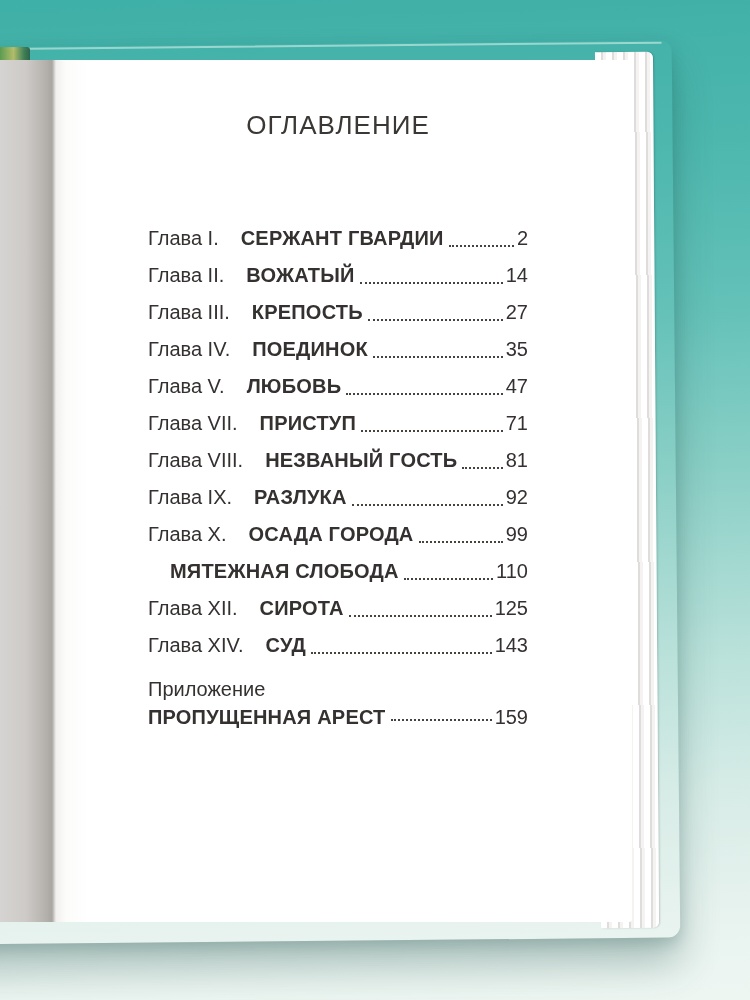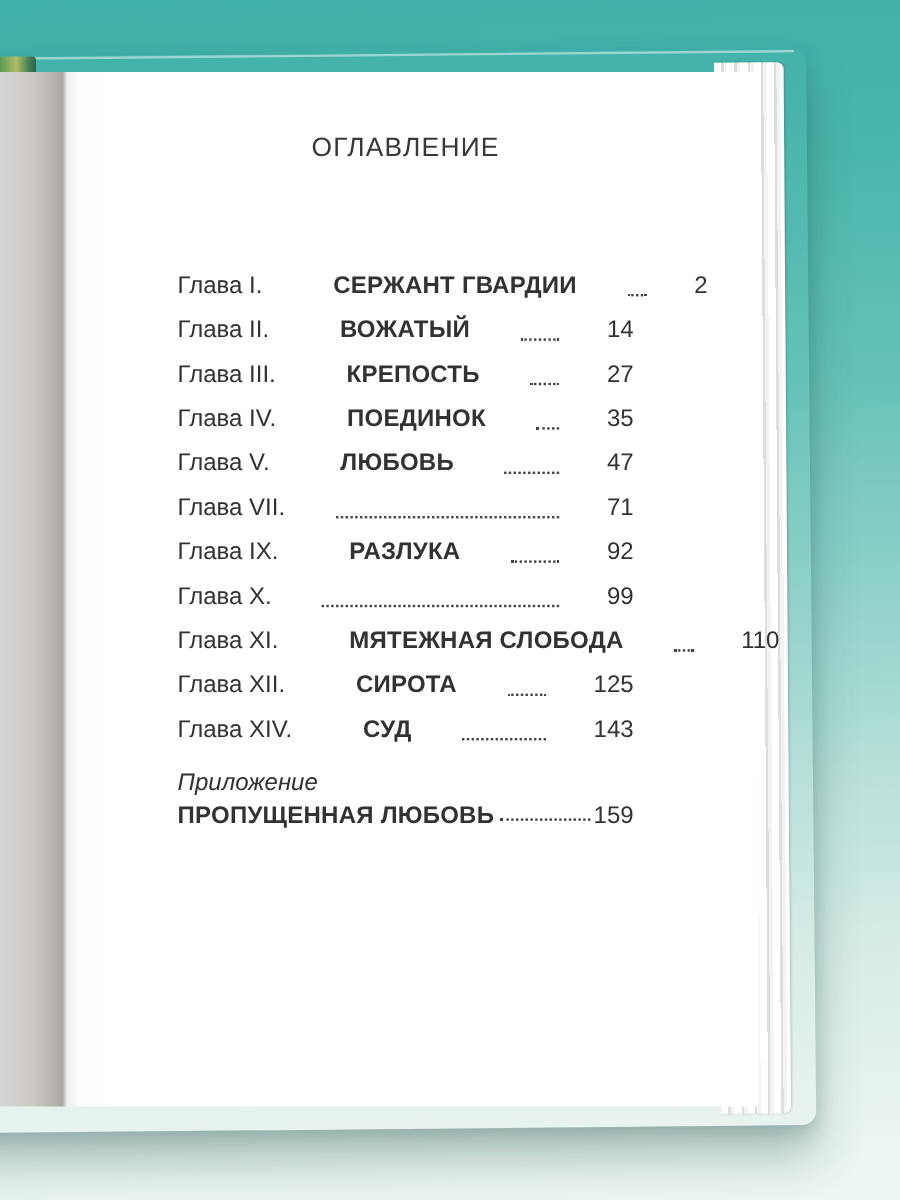--- a/index.html
+++ b/index.html
@@ -39,37 +39,37 @@
   .page{
     position:absolute;left:0;top:60px;width:632px;height:862px;
     background:linear-gradient(90deg,
       #d6d4d2 0px,#cdcac7 26px,#b4b1ad 46px,#a9a6a2 52px,
       #f1f0ee 56px,#fcfcfb 66px,#ffffff 90px,#ffffff 100%);
     border-radius:0 3px 3px 0;
   }
   
   .title{
     position:absolute;left:148px;top:52px;width:380px;margin:0;
-    text-align:center;font-size:22px;font-weight:400;letter-spacing:1px;
+    text-align:center;font-size:26px;font-weight:400;letter-spacing:1px;
     color:#3a3734;line-height:1;
   }
   .toc{position:absolute;left:148px;top:160px;width:380px;color:#343130;}
   .toc-row{
     display:flex;align-items:flex-start;height:37px;line-height:37px;
-    font-size:20px;white-space:nowrap;gap:37px;
+    font-size:20px;white-space:nowrap;
   }
   .chap-label{font-weight:400;}
   .chap-title{font-weight:700;margin-left:22px;letter-spacing:.2px;}
   .leader{
     flex:1 1 auto;min-width:16px;align-self:flex-end;
     border-bottom:2px dotted #45423f;margin:0 3px 10px 5px;height:0;
   }
   .pagenum{font-weight:400;font-size:20px;}
   .appendix{margin-top:11px;font-size:20px;}
-  .app-label{line-height:28px;font-weight:400;font-style:italic;}
+  .app-label{line-height:28px;font-weight:400;}
   .app-row{display:flex;align-items:baseline;line-height:28px;white-space:nowrap;}
   .app-row .chap-title{margin-left:0;}
 </style>
 </head>
 <body>
 
 <div class="scene">
   <div class="cover"></div>
   <div class="cover-art"></div>
   <div class="page-stack"></div>
@@ -110,40 +110,47 @@
   <div class="toc-row">
     <span class="chap-label">Глава V.</span>
     <span class="chap-title">ЛЮБОВЬ</span>
     <span class="leader"></span>
     <span class="pagenum">47</span>
   </div>
 
 
   <div class="toc-row">
     <span class="chap-label">Глава VII.</span>
+    <span class="chap-title">ПРИСТУП</span>
     <span class="leader"></span>
     <span class="pagenum">71</span>
   </div>
 
+  <div class="toc-row">
+    <span class="chap-label">Глава VIII.</span>
+    <span class="chap-title">НЕЗВАНЫЙ ГОСТЬ</span>
+    <span class="leader"></span>
+    <span class="pagenum">81</span>
+  </div>
 
   <div class="toc-row">
     <span class="chap-label">Глава IX.</span>
     <span class="chap-title">РАЗЛУКА</span>
     <span class="leader"></span>
     <span class="pagenum">92</span>
   </div>
 
   <div class="toc-row">
     <span class="chap-label">Глава X.</span>
+    <span class="chap-title">ОСАДА ГОРОДА</span>
     <span class="leader"></span>
     <span class="pagenum">99</span>
   </div>
 
   <div class="toc-row">
-    <span class="chap-label">Глава XI.</span>
     <span class="chap-title">МЯТЕЖНАЯ СЛОБОДА</span>
     <span class="leader"></span>
     <span class="pagenum">110</span>
   </div>
 
   <div class="toc-row">
     <span class="chap-label">Глава XII.</span>
     <span class="chap-title">СИРОТА</span>
     <span class="leader"></span>
     <span class="pagenum">125</span>
@@ -154,20 +161,20 @@
     <span class="chap-label">Глава XIV.</span>
     <span class="chap-title">СУД</span>
     <span class="leader"></span>
     <span class="pagenum">143</span>
   </div>
 </div>
 
       <div class="appendix">
         <div class="app-label">Приложение</div>
         <div class="app-row">
-          <span class="chap-title">ПРОПУЩЕННАЯ ЛЮБОВЬ</span>
+          <span class="chap-title">ПРОПУЩЕННАЯ АРЕСТ</span>
           <span class="leader"></span>
           <span class="pagenum">159</span>
         </div>
       </div>
     </div>
   </div>
 </div>
 
 </body></html>

